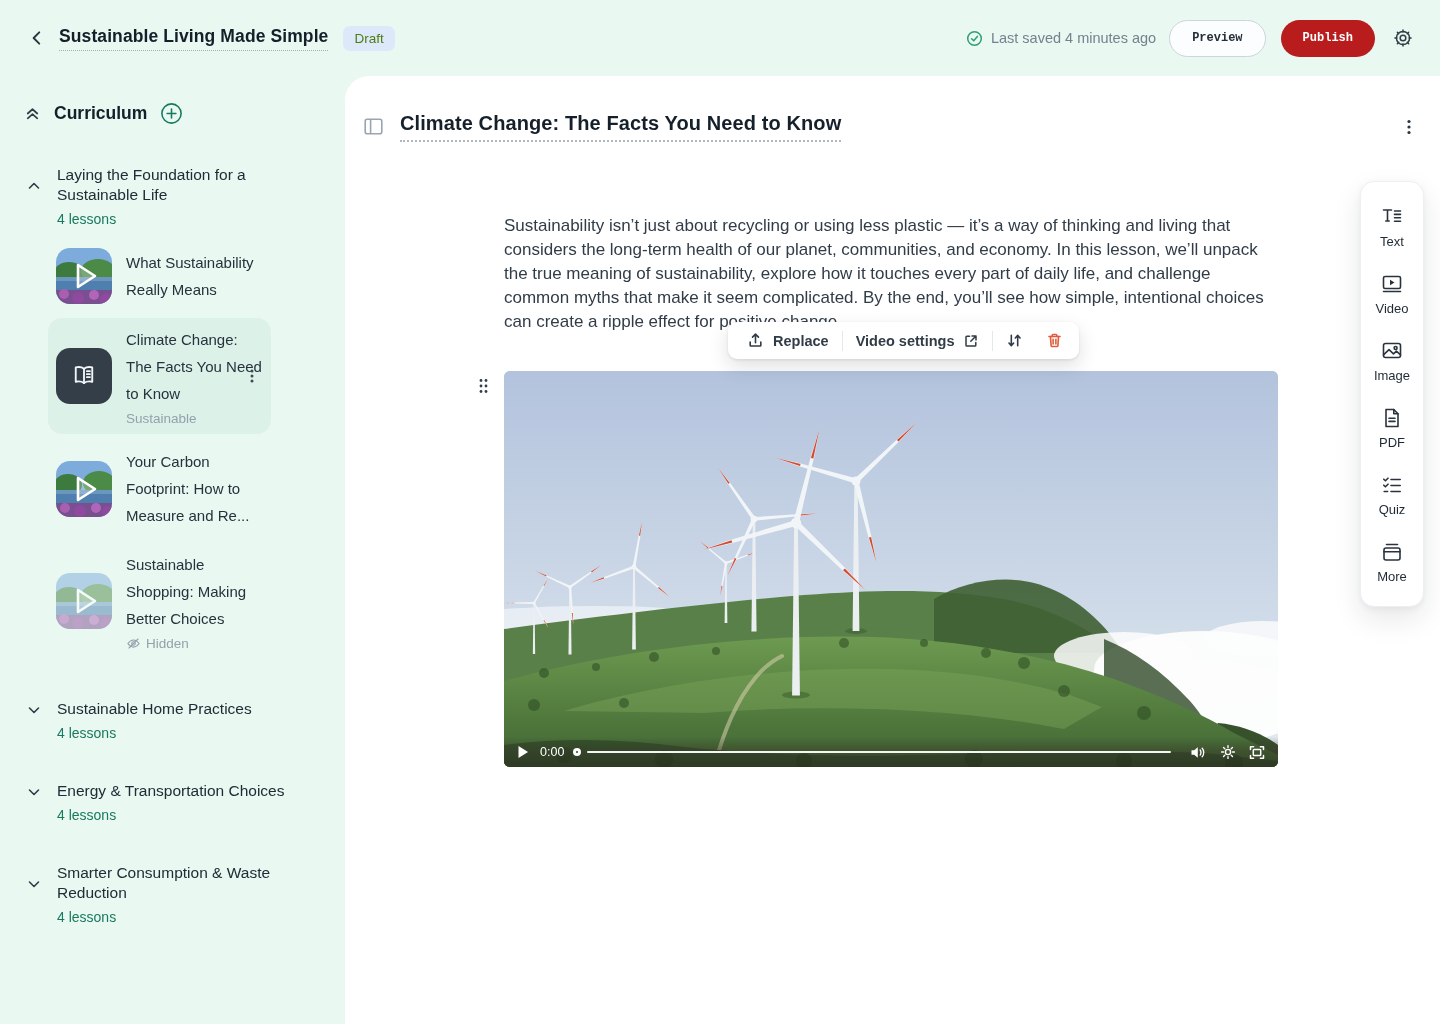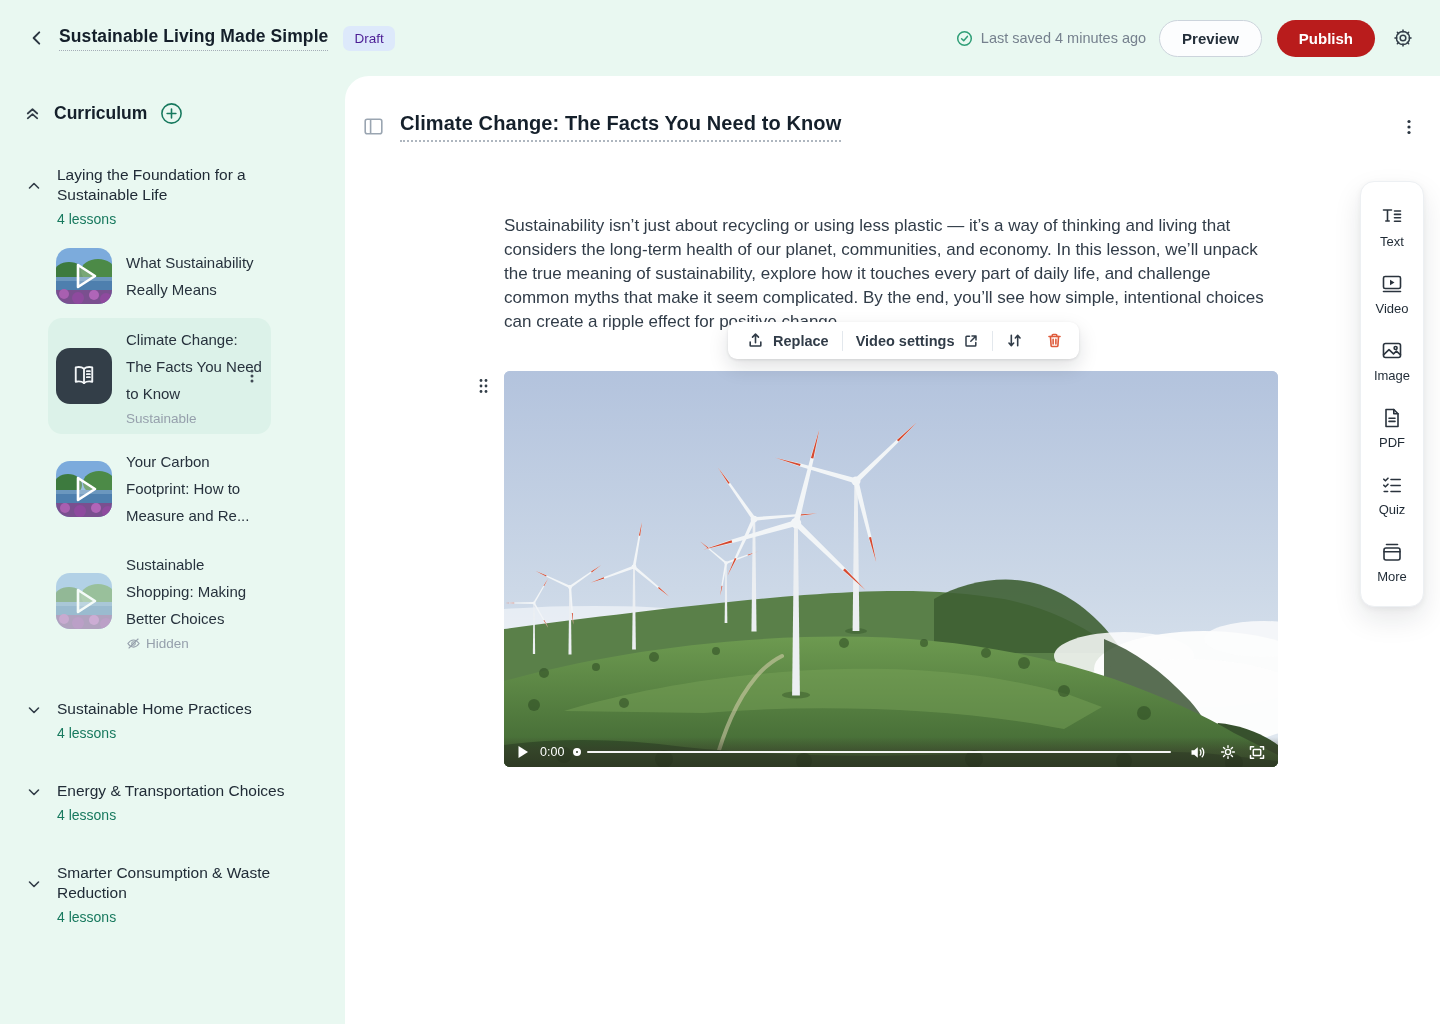--- a/index.html
+++ b/index.html
@@ -8,24 +8,24 @@
     width:1440px; height:1024px; position:relative; overflow:hidden;
     background:#e9f8f1; font-family:"Liberation Sans", sans-serif; color:#1f2a33;
     -webkit-font-smoothing:antialiased;
   }
   svg { display:block; }
 
   
   .topbar { position:absolute; top:0; left:0; right:0; height:76px; display:flex; align-items:center; padding:0 22px 0 24px; }
   .icon-btn { background:none; border:none; padding:4px; cursor:pointer; display:flex; align-items:center; justify-content:center; }
   .course-title { margin-left:9px; font-size:17.5px; font-weight:700; color:#141f2a; letter-spacing:.1px; border-bottom:1.5px dotted #a4adb7; padding-bottom:3px; }
-  .draft-badge { margin-left:15px; background:#dde9fb; color:#4c1d95; font-size:13.5px; font-weight:500; padding:5px 11px; border-radius:7px; }
+  .draft-badge { margin-left:15px; background:#dde9fb; color:#4d7c0f; font-size:13.5px; font-weight:500; padding:5px 11px; border-radius:7px; }
   .topbar-right { margin-left:auto; display:flex; align-items:center; gap:13px; }
   .saved { display:flex; align-items:center; gap:8px; color:#76818e; font-size:14.5px; }
-  .btn { height:37px; padding:0 22px; border-radius:19px; font-size:15px; font-weight:600; cursor:pointer; font-family:Liberation Sans, sans-serif; }
+  .btn { height:37px; padding:0 22px; border-radius:19px; font-size:12px; font-weight:600; cursor:pointer; font-family:Liberation Mono, monospace; }
   .btn-preview { background:#fcfdfe; border:1px solid #ccd4dc; color:#242f3a; }
   .btn-publish { background:#b91c1c; border:none; color:#ffffff; margin-left:2px; }
 
   
   .sidebar { position:absolute; top:76px; left:0; width:289px; bottom:0; padding:26px 0 0 24px; }
   .curriculum-row { display:flex; align-items:center; gap:13px; }
   .curriculum-title { font-size:17.5px; font-weight:700; color:#15202b; }
   .section { margin-top:34px; position:relative; padding-left:33px; }
   .section-chevron { position:absolute; left:0; background:none; border:none; padding:2px; cursor:pointer; }
   .chev-center1 { top:1px; }

